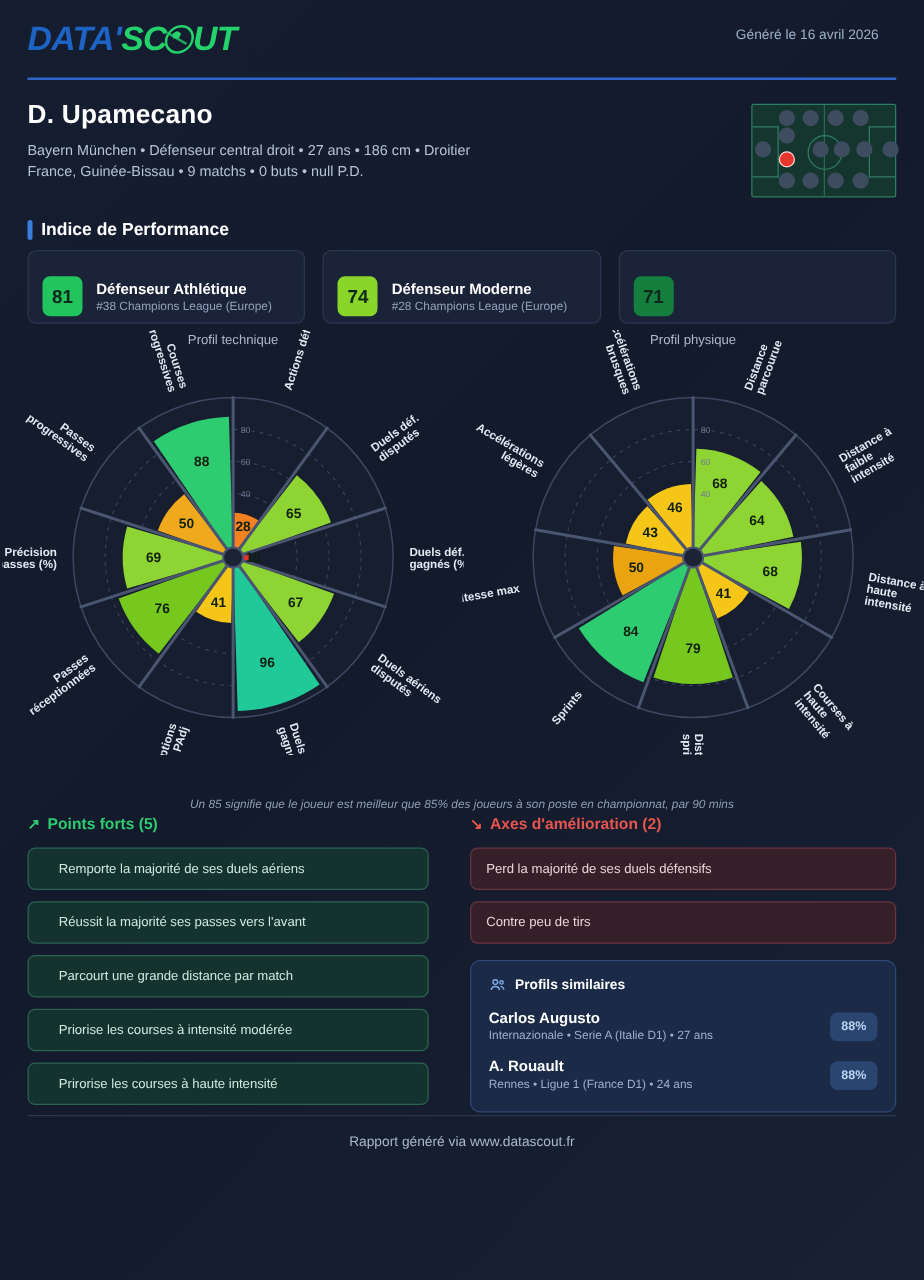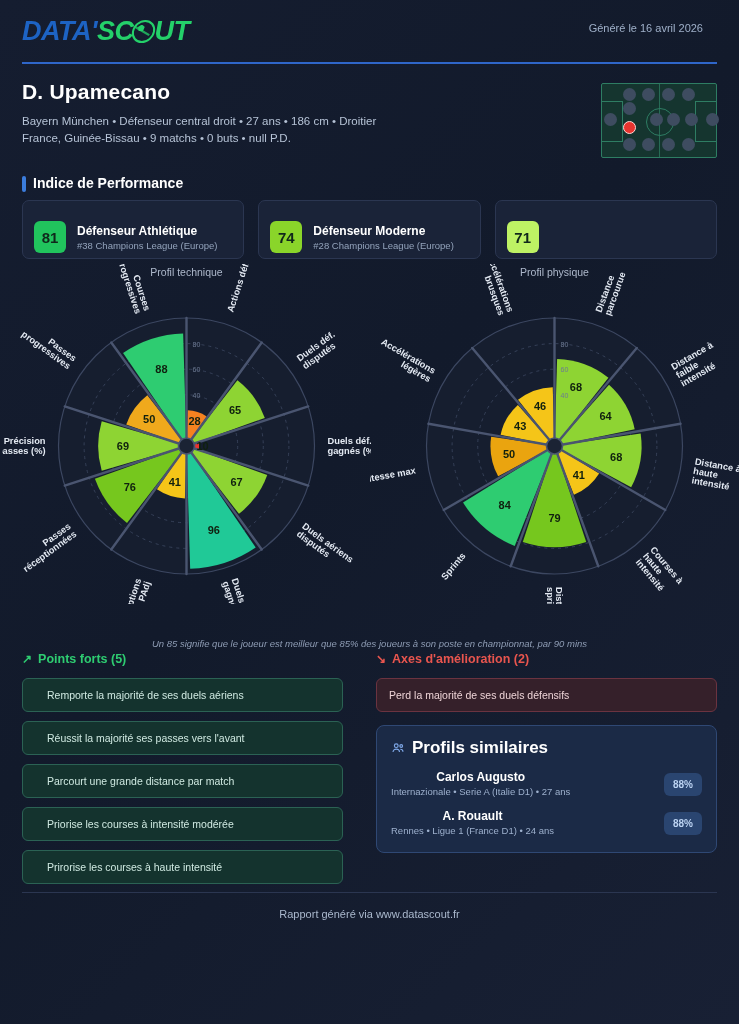--- a/index.html
+++ b/index.html
@@ -64,22 +64,22 @@
   .col-head{font-size:12.5px;font-weight:bold;display:flex;align-items:center;gap:6px;margin-bottom:12px;}
   .col-head.good{color:#2ecc71;}
   .col-head.bad{color:#e8554e;}
   .arrow{font-size:12px;}
   .pill{border-radius:6px;padding:9px 12px;font-size:10.5px;line-height:14px;margin-bottom:9px;}
   .pill.good{background:#14332e;border:1px solid #2b6254;color:#cfe9e1;padding-left:24px;}
   .pill.bad{background:#35202a;border:1px solid #6b3340;color:#edd3d6;}
 
   
   .simbox{margin-top:13px;background:#1b2a46;border:1px solid #2f4874;border-radius:8px;padding:12px 14px 14px 14px;}
-  .sim-head{display:flex;align-items:center;gap:7px;font-size:17px;font-weight:bold;color:#ffffff;margin-bottom:11px;}
-  .sim-row{display:flex;align-items:center;justify-content:space-between;margin-top:9px;text-align:center;}
+  .sim-head{display:flex;align-items:center;gap:7px;font-size:11px;font-weight:bold;color:#ffffff;margin-bottom:11px;}
+  .sim-row{display:flex;align-items:center;justify-content:space-between;margin-top:9px;}
   .sim-row:first-of-type{margin-top:0;}
   .sim-n{font-size:12px;font-weight:bold;color:#ffffff;line-height:16px;}
   .sim-d{font-size:9.5px;color:#9db0cd;line-height:14px;}
   .sim-p{background:#2a4570;border-radius:6px;padding:6px 9px;font-size:10px;font-weight:bold;color:#bcd3f2;flex:none;}
 
   
   .hr-foot{position:absolute;left:22px;right:22px;top:892px;height:1px;background:#2b3651;}
   .footer{position:absolute;left:0;right:0;top:908px;text-align:center;font-size:11px;color:#aab8cd;}
 </style>
 </head>
@@ -135,21 +135,21 @@
         </div>
       </div>
       <div class="card">
         <div class="badge" style="background:#8ad52a">74</div>
         <div class="card-txt">
           <div class="c-t">Défenseur Moderne</div>
           <div class="c-s">#28 Champions League (Europe)</div>
         </div>
       </div>
       <div class="card">
-        <div class="badge" style="background:#bef264">71</div>
+        <div class="badge" style="background:#15803d">71</div>
       </div>
     </div>
 
   <div class="radar-wrap">
     <div class="radar left">
       <div class="radar-title">Profil technique</div>
       <div id="radar0">
           <svg width="369" height="340" viewBox="0 0 369 340">
             <circle cx="184.5" cy="182" r="128" fill="#161e2f" stroke="#3c4761" stroke-width="1.2"></circle>
             <circle cx="184.5" cy="182" r="51.2" fill="none" stroke="#39445c" stroke-width="0.9" stroke-dasharray="3 4"></circle>
@@ -328,20 +328,21 @@
       </div>
   </div>
 
   <div class="col-r">
     <div class="col-head bad">
       <span class="arrow">↘</span>
       <span>Axes d'amélioration (2)</span>
     </div>
     <div id="weaknesses">
         <div class="pill bad">Perd la majorité de ses duels défensifs</div>
+        <div class="pill bad">Contre peu de tirs</div>
       </div>
 
     <div class="simbox">
       <div class="sim-head">
         <svg width="14" height="14" viewBox="0 0 24 24" fill="none" stroke="#7fa8e8" stroke-width="2">
           <circle cx="9" cy="8" r="3.2"></circle>
             <path d="M3.5 19c0-3.2 2.6-5 5.5-5s5.5 1.8 5.5 5"></path>
           <circle cx="17.5" cy="8.5" r="2.3"></circle>
             <path d="M16 14.2c2.6 0 4.5 1.7 4.5 4.3"></path>
         </svg>

